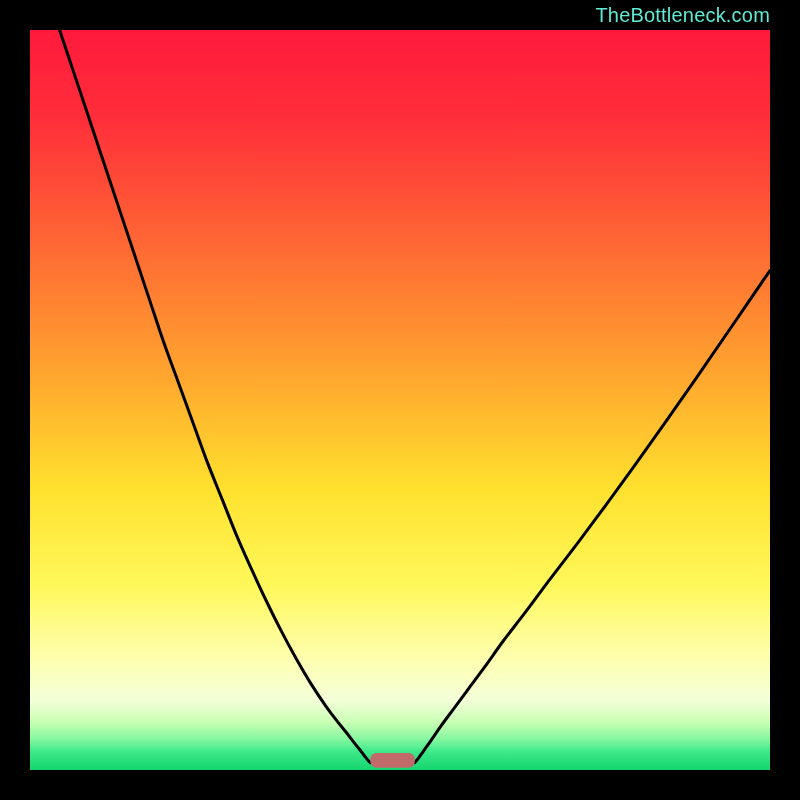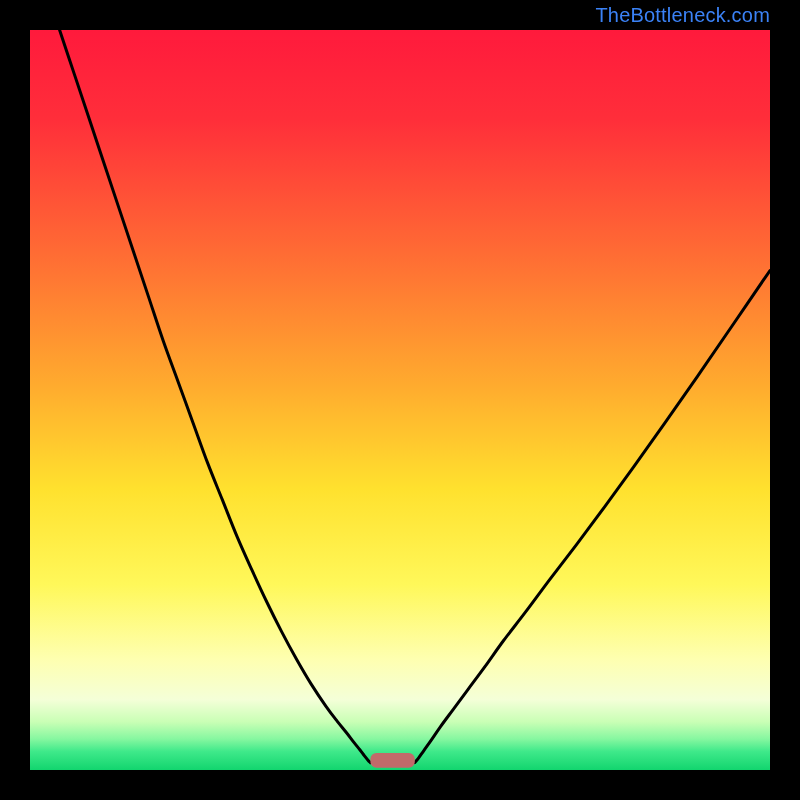--- a/index.html
+++ b/index.html
@@ -22,21 +22,21 @@
     position: absolute;
     left: 30px;
     top: 30px;
     width: 740px;
     height: 740px;
   }
   .watermark {
     position: absolute;
     top: 4px;
     right: 30px;
-    color: #3b82f6;
+    color: #5eead4;
     font-family: Arial, Helvetica, sans-serif;
     font-size: 20px;
     letter-spacing: 0.2px;
   }
   svg { display: block; }
 </style>
 </head>
 <body>
 
 <div class="frame">

